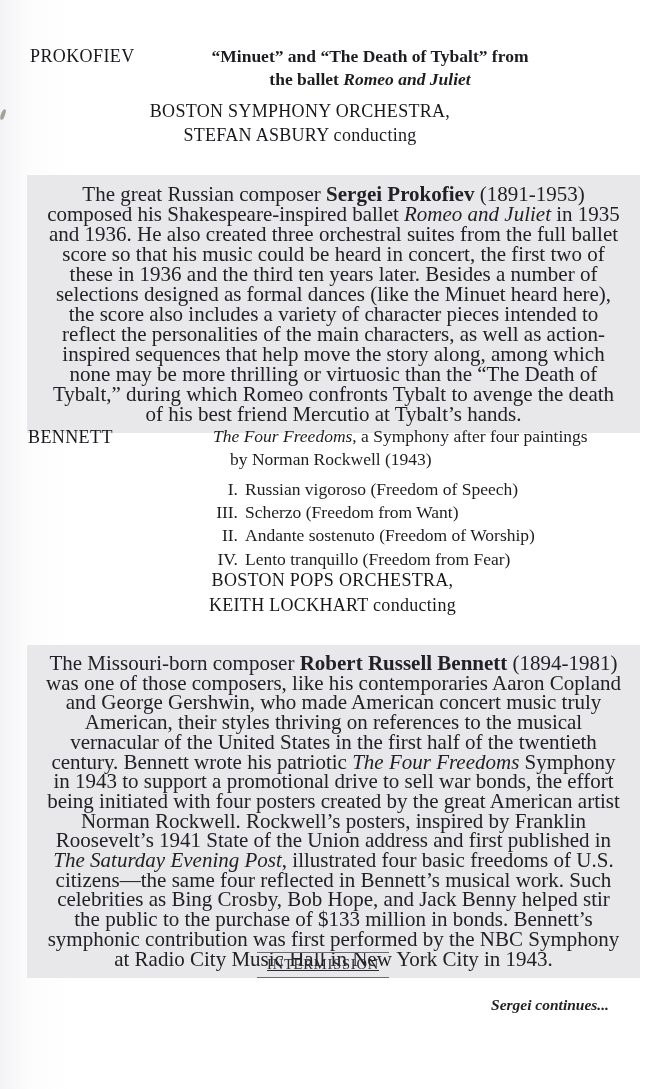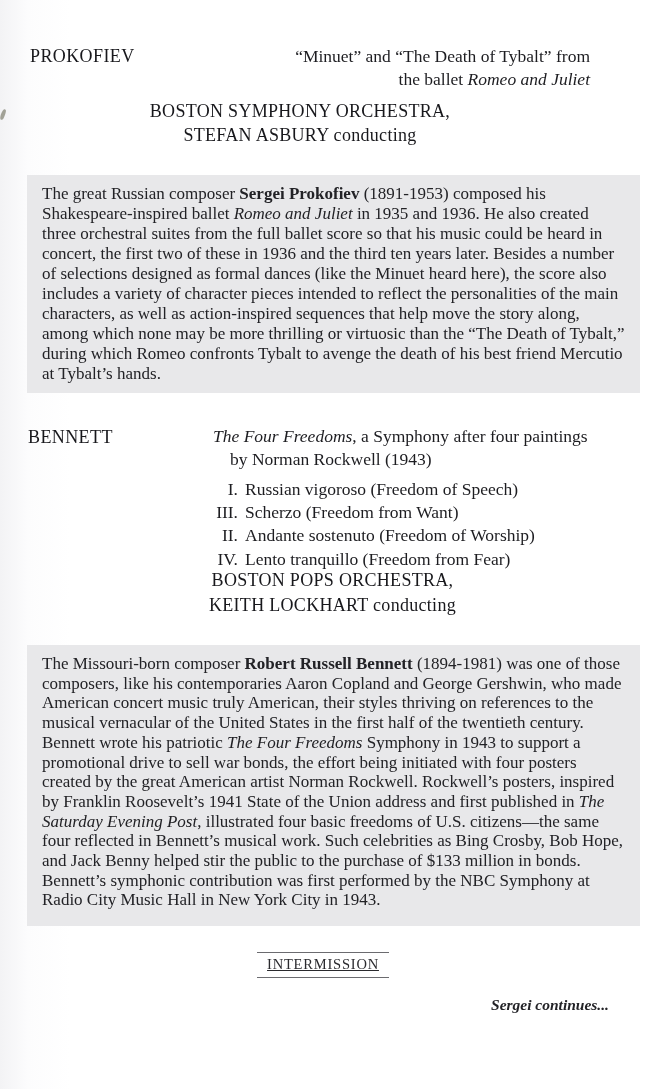--- a/index.html
+++ b/index.html
@@ -14,21 +14,21 @@
     overflow:hidden;
   }
   .composer {
     position:absolute;
     font-size:18px; letter-spacing:0.4px; color:#18181c;
   }
   .composer-prokofiev { left:30px; top:46px; }
   .composer-bennett   { left:28px; top:427px; }
 
   .title-block { position:absolute; font-size:17.5px; line-height:23px; color:#1d1d21; }
-  .title-prokofiev { left:150px; top:45px; width:440px; text-align:right; }
+  .title-prokofiev { left:150px; top:45px; width:440px; text-align:center;font-weight:bold; }
   .title-bennett   { left:213px; top:425px; width:425px; text-align:left; }
   .title-bennett .line2 { padding-left:17px; }
 
   .performers {
     position:absolute; text-align:center;
     font-size:18px; line-height:24px; letter-spacing:0.3px; color:#18181c;
   }
   .performers-bso  { left:0px;  top:99px;  width:600px; }
   .performers-pops { left:30px; top:568px; width:605px; line-height:25px; }
 
@@ -38,23 +38,23 @@
   }
   .movement-row { display:flex; }
   .movement-numeral { width:88px; text-align:right; flex:none; }
   .movement-text { margin-left:7px; white-space:nowrap; }
 
   .note-box {
     position:absolute; left:27px; width:613px;
     background:#e8e8ea;
     box-sizing:border-box;
     padding:9px 15px 9px 15px;
-    font-size:17px; line-height:20px;
+    font-size:21px; line-height:20px;
     color:#222226;
-    text-align:left;
+    text-align:center;
   }
   .note-prokofiev { top:175px; min-height:217px; }
   .note-bennett   { top:645px; min-height:281px; line-height:19.7px; }
 
   .intermission {
     position:absolute; left:257px; top:952px; width:132px;
     text-align:center;
     font-size:14.5px; letter-spacing:0.8px; color:#2a2a2e;
     border-top:1.5px solid #6b6b6f;
     border-bottom:1.5px solid #6b6b6f;

